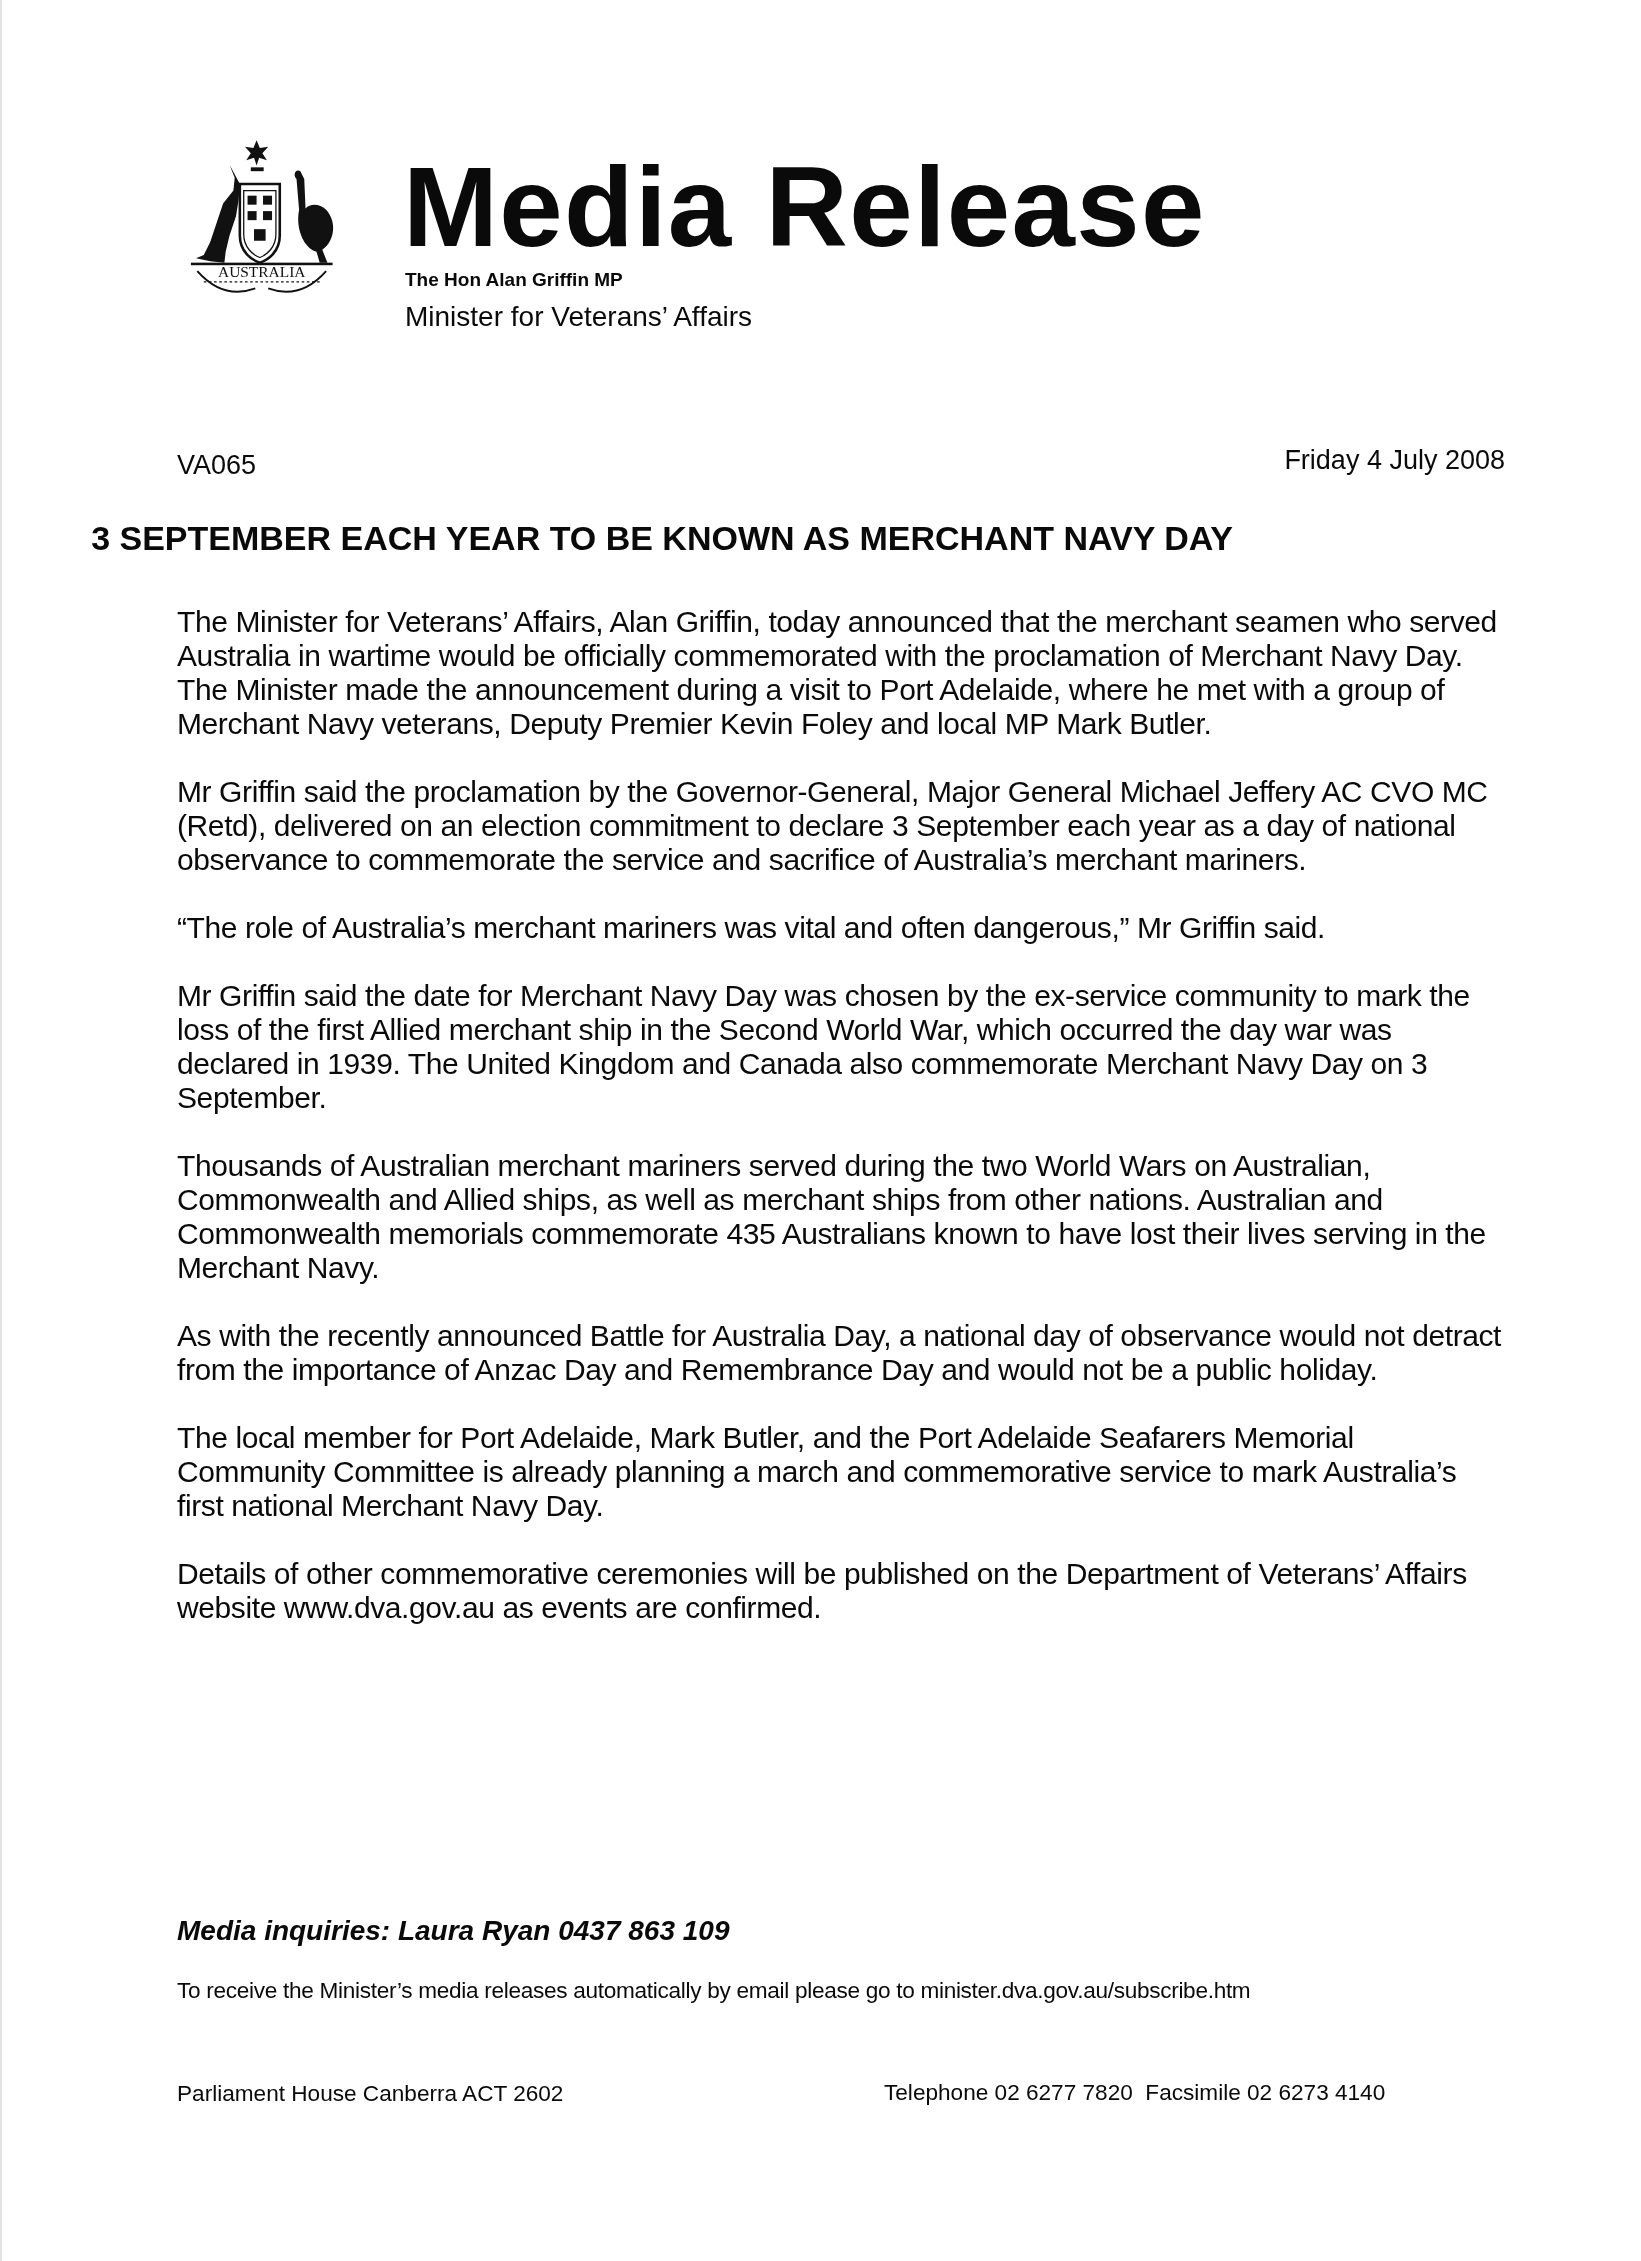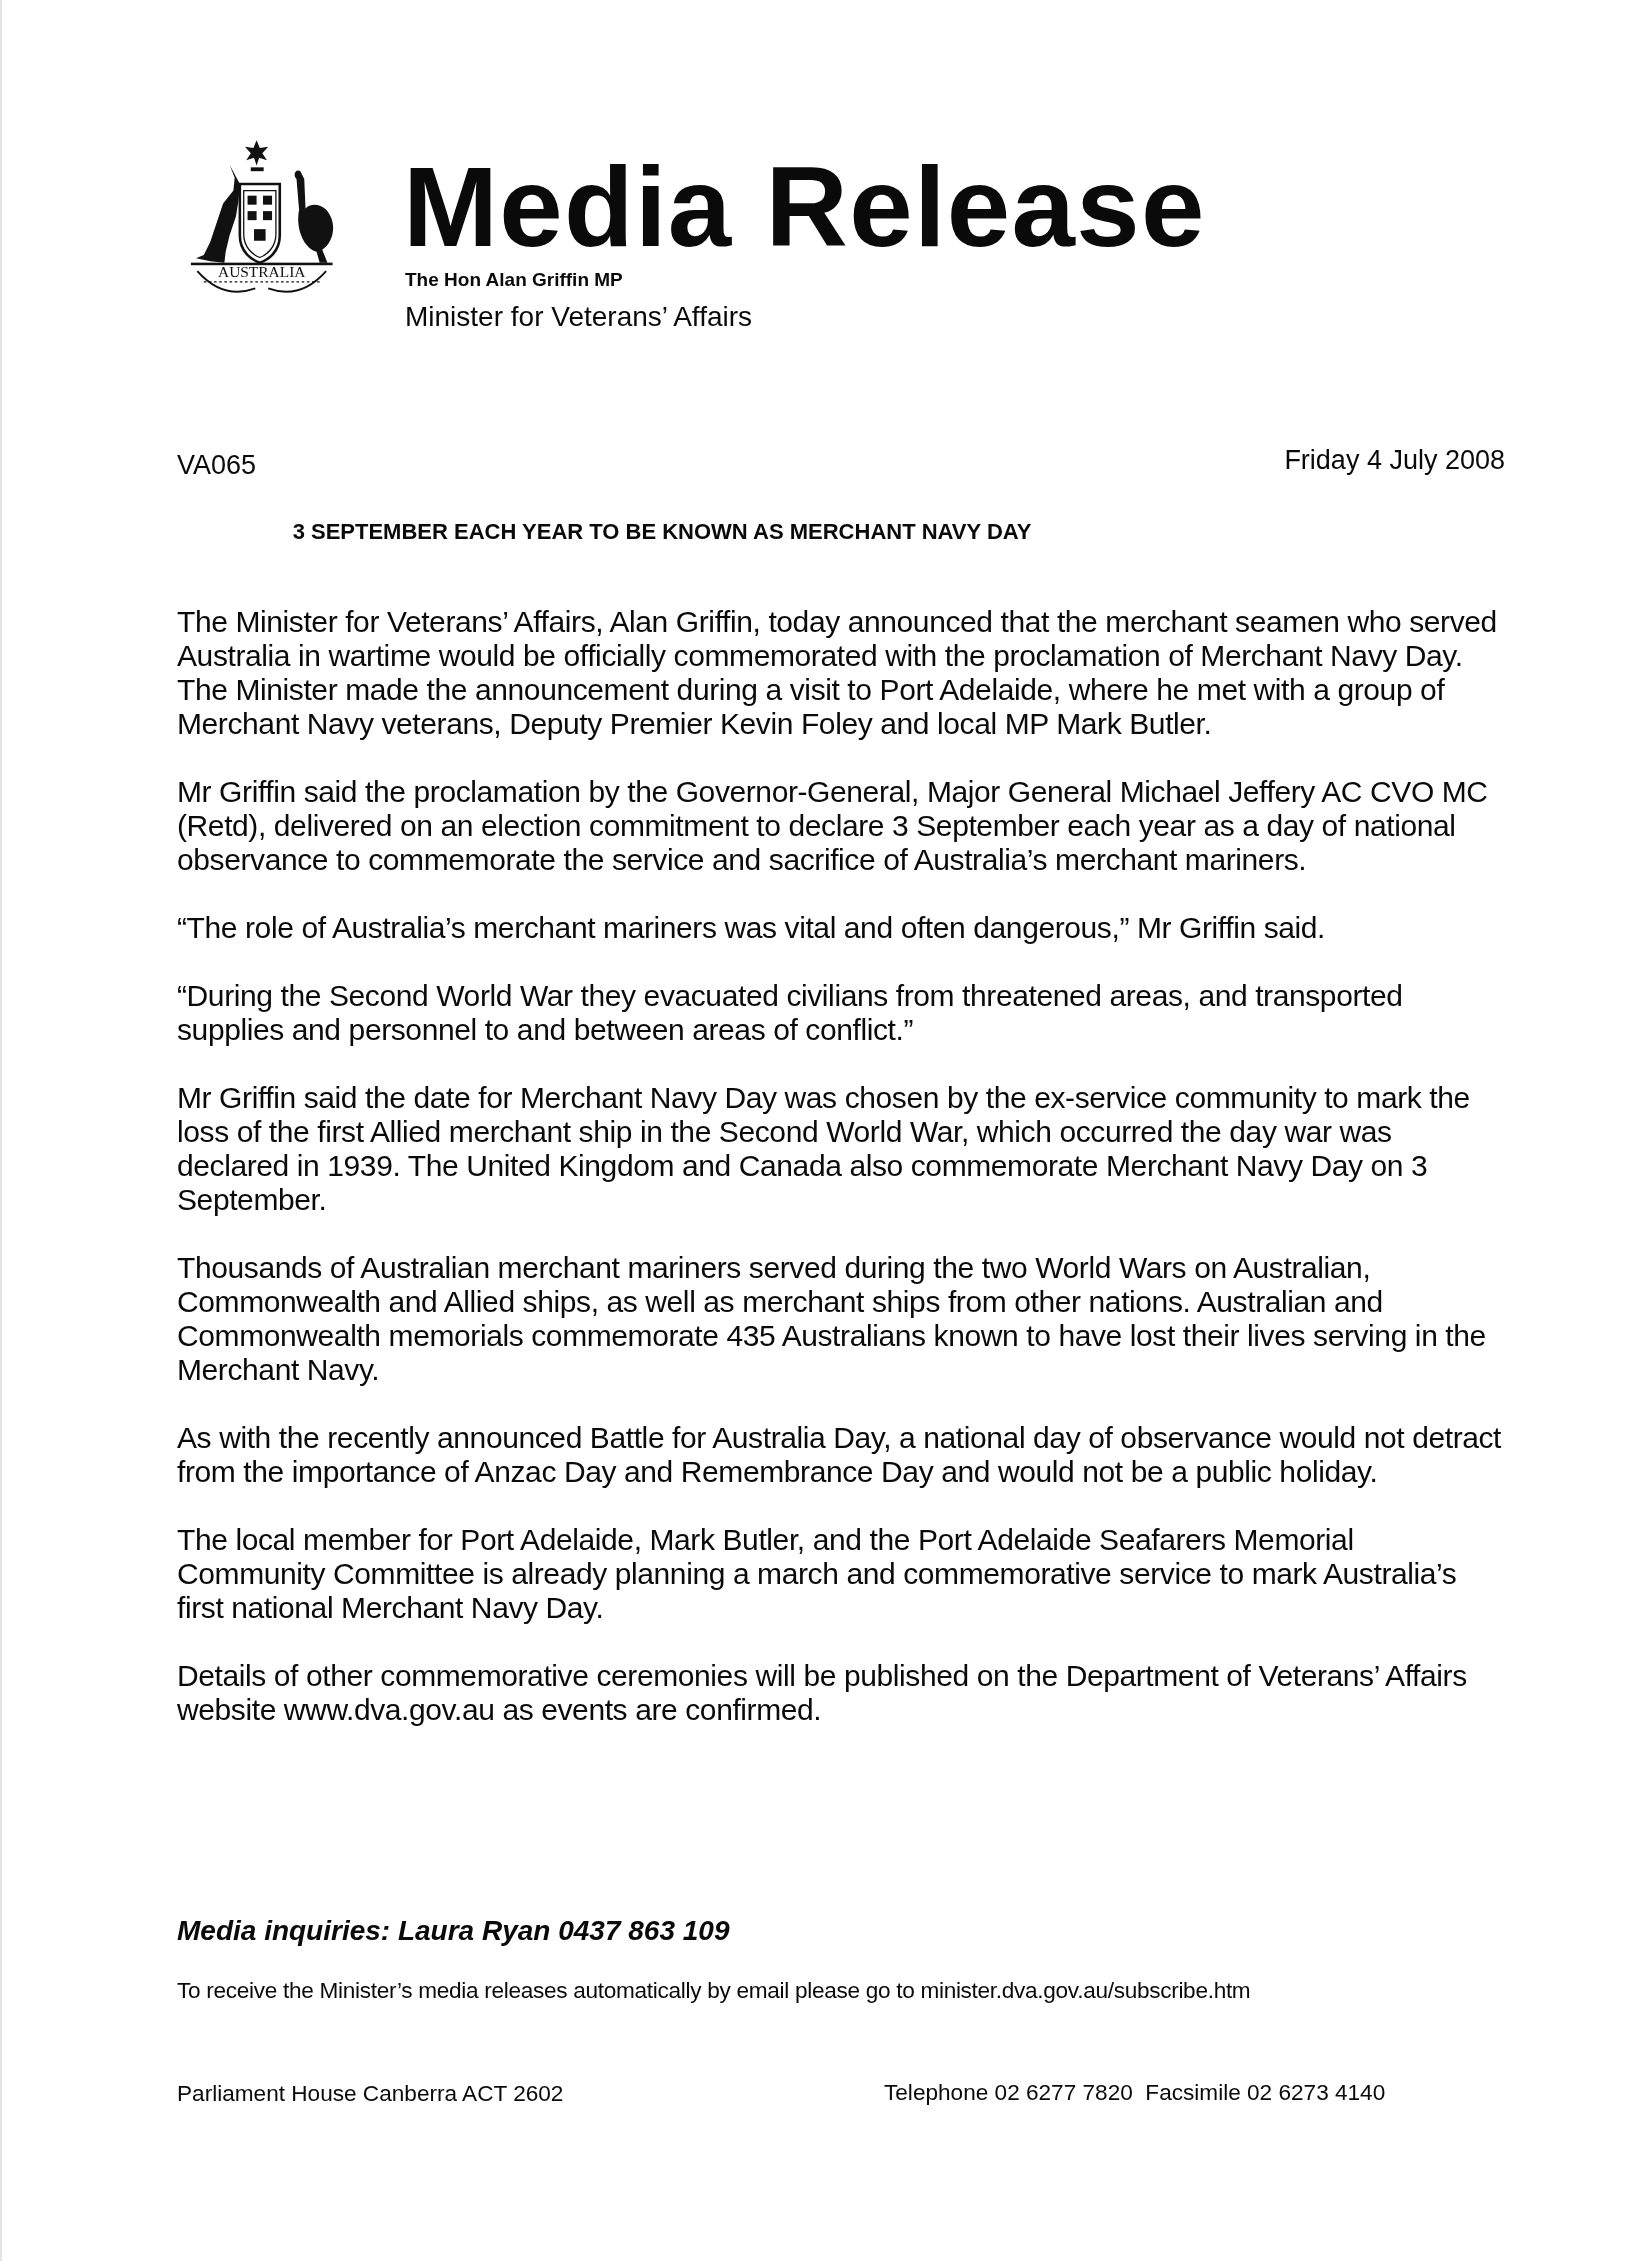--- a/index.html
+++ b/index.html
@@ -4,21 +4,21 @@
 <style>
   html, body { margin: 0; padding: 0; background: #ffffff; }
   body { width: 1642px; height: 2261px; position: relative; overflow: hidden; font-family: "Liberation Sans", sans-serif; color: #0a0a0a; }
   .abs { position: absolute; white-space: nowrap; }
   .logo { position: absolute; left: 184px; top: 139px; width: 207px; height: 161px; }
   .title { left: 403px; top: 150px; font-size: 114px; font-weight: bold; letter-spacing: 1.3px; line-height: 1; }
   .minister-name { left: 405px; top: 270px; font-size: 19px; font-weight: bold; line-height: 1; }
   .minister-role { left: 405px; top: 303px; font-size: 28px; line-height: 1; }
   .ref { left: 177px; top: 452px; font-size: 27px; line-height: 1; }
   .date { right: 137px; top: 447px; font-size: 27px; line-height: 1; }
-  .headline { left: 0; width: 1324px; text-align: center; top: 521px; font-size: 22px; font-weight: bold; line-height: 1; }
+  .headline { left: 0; width: 1324px; text-align: center; top: 521px; font-size: 34px; font-weight: bold; line-height: 1; }
   .body-text { position: absolute; left: 177px; top: 605px; width: 1329px; font-size: 30px; line-height: 34px; }
   .body-text p { margin: 0 0 34px 0; letter-spacing: -0.4px; }
   .media { position: absolute; left: 177px; top: 1917px; font-size: 28px; font-weight: bold; font-style: italic; line-height: 1; }
   .subscribe { position: absolute; left: 177px; top: 1980px; font-size: 22.6px; line-height: 1; white-space: nowrap; letter-spacing: -0.3px; }
   .footer-left { position: absolute; left: 177px; top: 2083px; font-size: 22.6px; line-height: 1; white-space: nowrap; }
   .footer-right { position: absolute; left: 884px; top: 2082px; font-size: 22.6px; line-height: 1; white-space: nowrap; }
   b { font-weight: normal; }
   .scan-edge { position: absolute; left: 0; top: 0; width: 1.9px; height: 2261px; background: #e4e4e4; }
 </style>
 </head>
@@ -56,21 +56,20 @@
 
 <div class="abs ref">VA065</div>
 <div class="abs date">Friday 4 July 2008</div>
 
 <div class="abs headline">3 SEPTEMBER EACH YEAR TO BE KNOWN AS MERCHANT NAVY DAY</div>
 
 <div class="body-text">
   <p>The Minister for Veterans’ Affairs, Alan Griffin, today announced that the merchant seamen who served Australia in wartime would be officially commemorated with the proclamation of Merchant Navy Day. The Minister made the announcement during a visit to Port Adelaide, where he met with a group of Merchant Navy veterans, Deputy Premier Kevin Foley and local MP Mark Butler.</p>
   <p>Mr Griffin said the proclamation by the Governor-General, Major General Michael Jeffery AC CVO MC (Retd), delivered on an election commitment to declare 3 September each year as a day of national observance to commemorate the service and sacrifice of Australia’s merchant mariners.</p>
   <p>“The role of Australia’s merchant mariners was vital and often dangerous,” Mr Griffin said.</p>
-  <p>“During the Second World War they evacuated civilians from threatened areas, and transported supplies and personnel to and between areas of conflict.”</p>
   <p>Mr Griffin said the date for Merchant Navy Day was chosen by the ex-service community to mark the loss of the first Allied merchant ship in the Second World War, which occurred the day war was declared in 1939.  The United Kingdom and Canada also commemorate Merchant Navy Day on 3 September.</p>
   <p>Thousands of Australian merchant mariners served during the two World Wars on Australian, Commonwealth and Allied ships, as well as merchant ships from other nations.  Australian and Commonwealth memorials commemorate 435 Australians known to have lost their lives serving in the Merchant Navy.</p>
   <p>As with the recently announced Battle for Australia Day, a national day of observance would not detract from the importance of Anzac Day and Remembrance Day and would not be a public holiday.</p>
   <p>The local member for Port Adelaide, Mark Butler, and the Port Adelaide Seafarers Memorial Community Committee is already planning a march and commemorative service to mark Australia’s first national Merchant Navy Day.</p>
   <p>Details of other commemorative ceremonies will be published on the Department of Veterans’ Affairs website www.dva.gov.au as events are confirmed.</p>
 </div>
 
 <div class="media">Media inquiries: Laura Ryan 0437 863 109</div>
 
 <div class="subscribe"><span>To receive the Minister’s media releases automatically by </span><b>email</b><span> please go to </span><b>minister.dva.gov.au/subscribe.htm</b></div>

